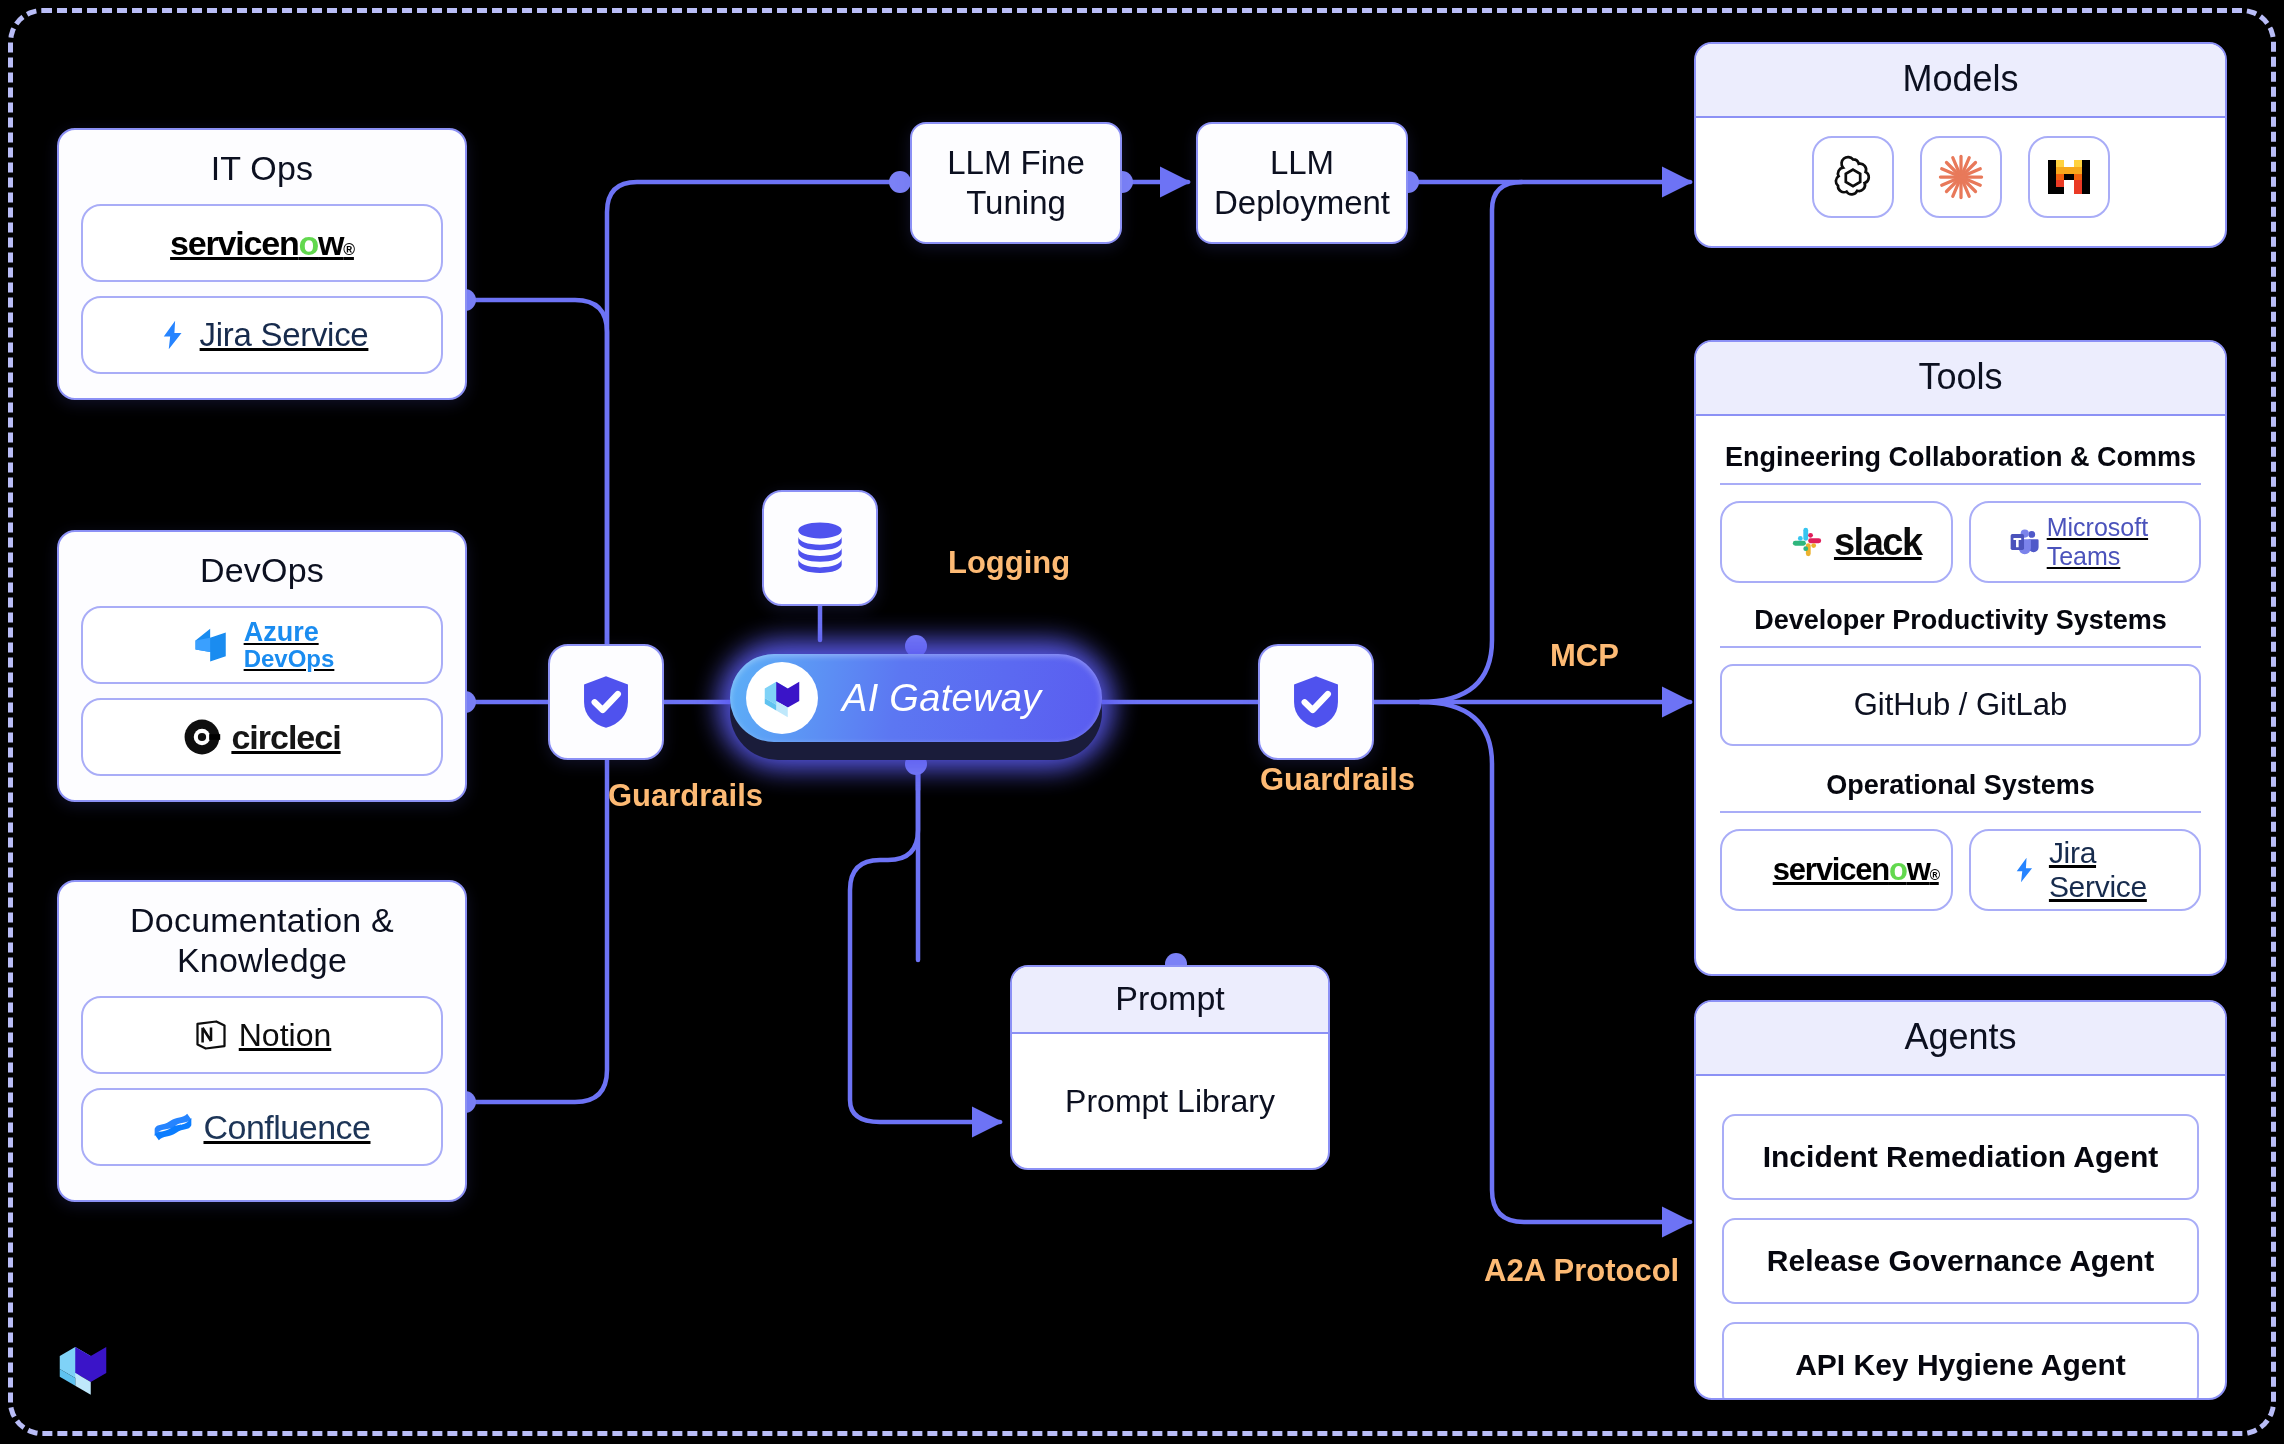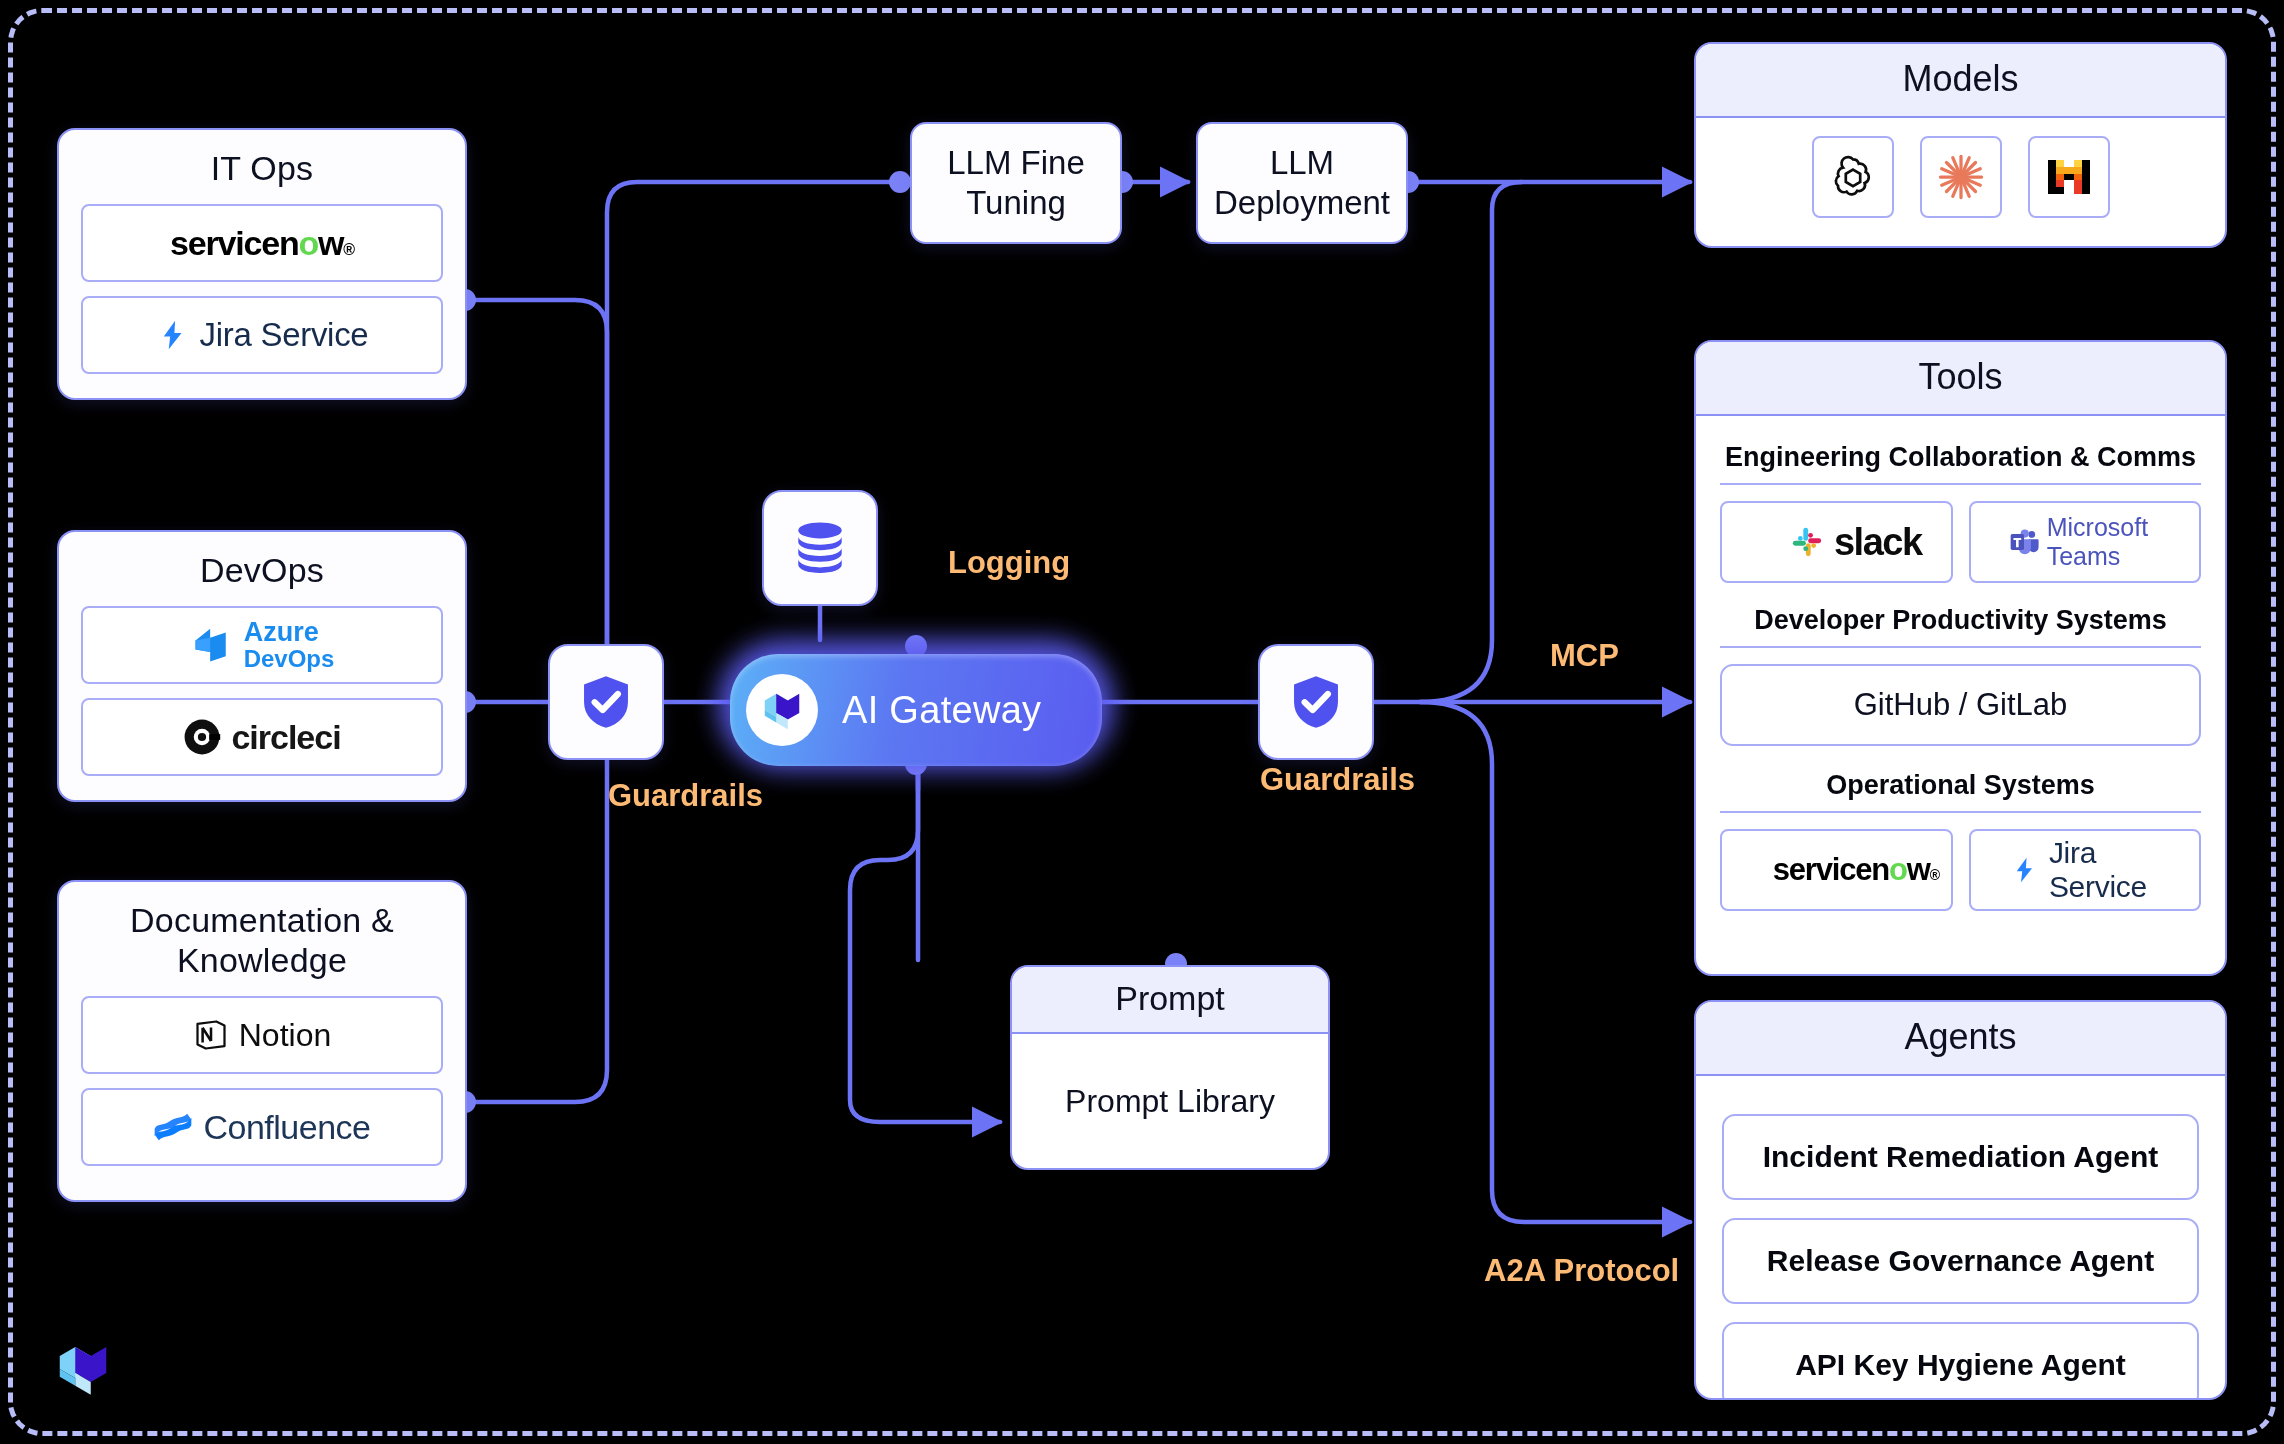--- a/index.html
+++ b/index.html
@@ -29,24 +29,25 @@
     border:2.5px solid #8c91f5;
     border-radius:18px;
     box-shadow:0 4px 16px rgba(90,95,220,.18);
   }
   .card-title {
     text-align:center; color:#0c1020;
     font-size:34px; font-weight:400; letter-spacing:.2px;
   }
   .chip {
     border:2px solid #a9adf7;
-    border-radius:8px;
+    border-radius:20px;
     background:#fff;
     display:flex; align-items:center; justify-content:center;
     overflow:hidden;
+    text-decoration:underline;
   }
 
   
   .srcgroup { padding:18px 22px 22px; display:flex; flex-direction:column; }
   .srcgroup .card-title { margin-bottom:16px; line-height:1.18; }
   .srcgroup .chip { height:78px; }
   .srcgroup .chip + .chip { margin-top:14px; }
 
   
   .procbox {
@@ -67,25 +68,26 @@
     border-radius:65px;
     background:#5b5bf0;
     filter:blur(13px);
     opacity:.92;
   }
   #gateway-shadow {
     position:absolute; left:12px; top:24px; width:372px; height:96px;
     border-radius:48px; background:#1a1c3a;
   }
   #gateway {
-    position:absolute; left:12px; top:14px; width:372px; height:112px;
+    position:absolute; left:12px; top:14px; width:372px; height:88px;
     border-radius:48px;
     background:linear-gradient(100deg,#5cb0f7 0%,#5c77f2 45%,#5a5cf0 100%);
     display:flex; align-items:center; padding-left:16px;
     box-shadow:inset 0 2px 6px rgba(255,255,255,.35);
+    font-style:italic;
   }
   #gateway .logo-circle {
     width:72px; height:72px; border-radius:50%;
     background:#fff; display:flex; align-items:center; justify-content:center;
     flex:0 0 auto;
   }
   #gateway .gw-label {
     color:#fff; font-size:38px; margin-left:24px; letter-spacing:.3px;
   }
 

